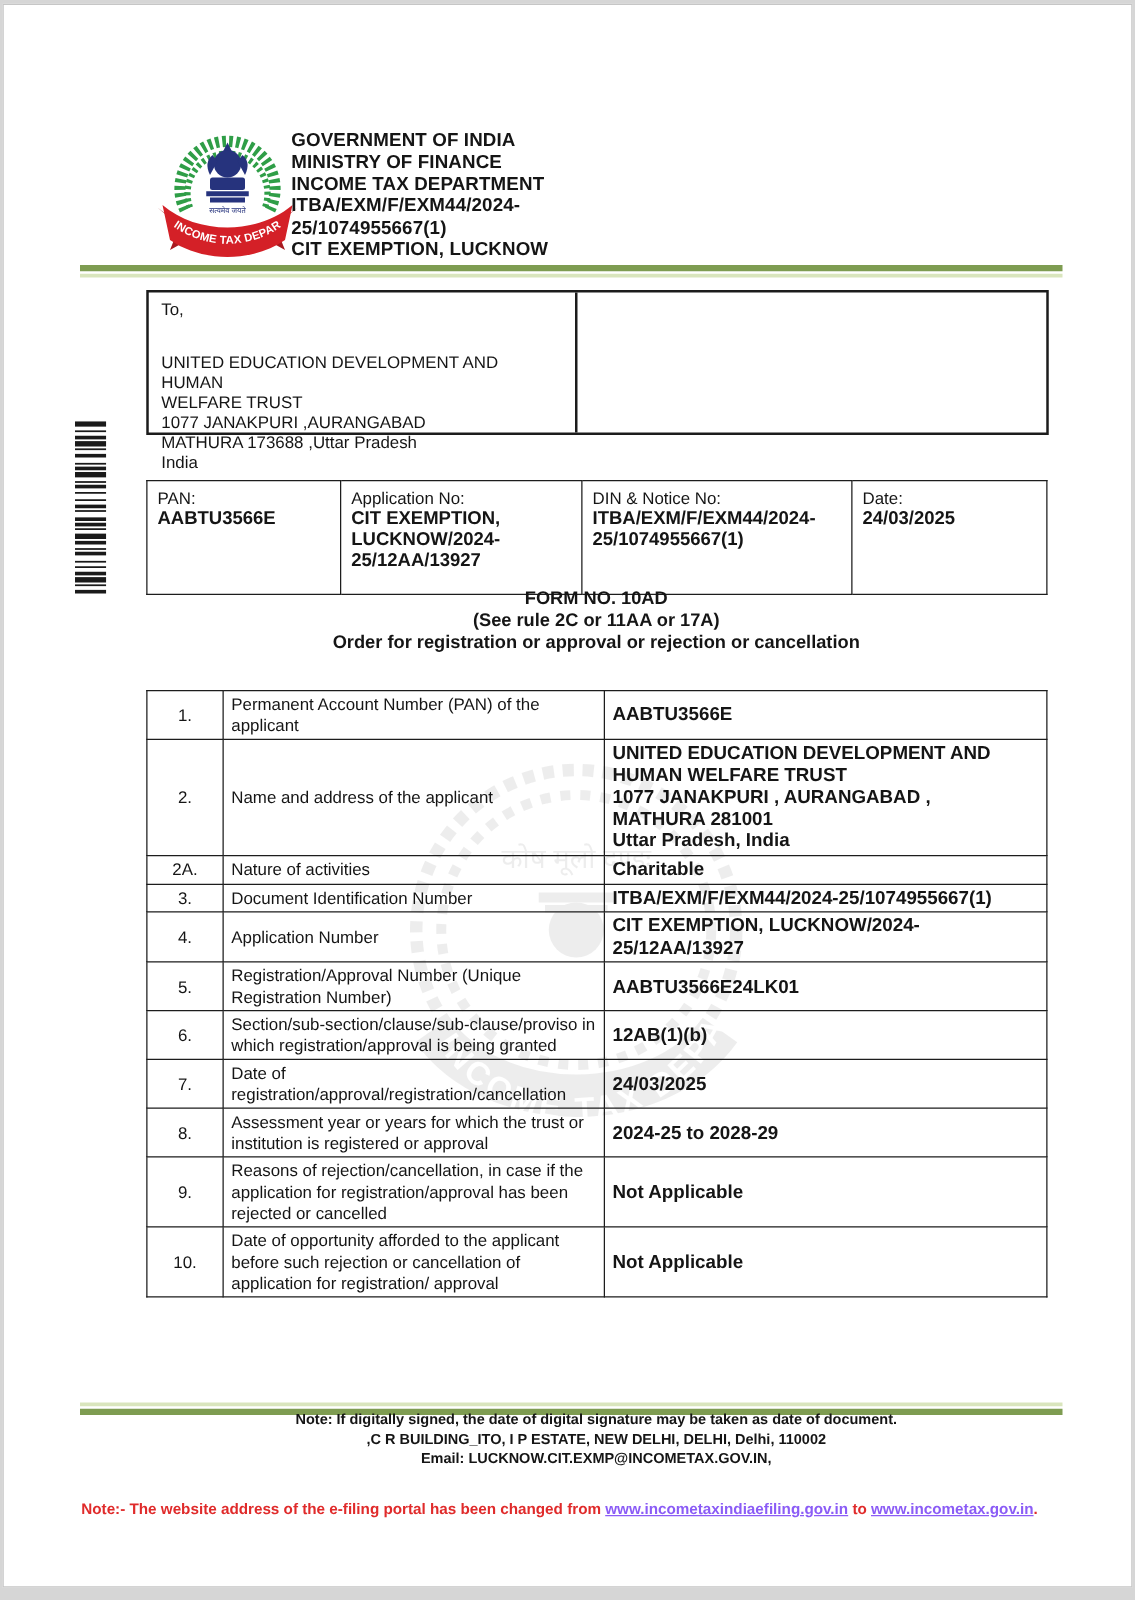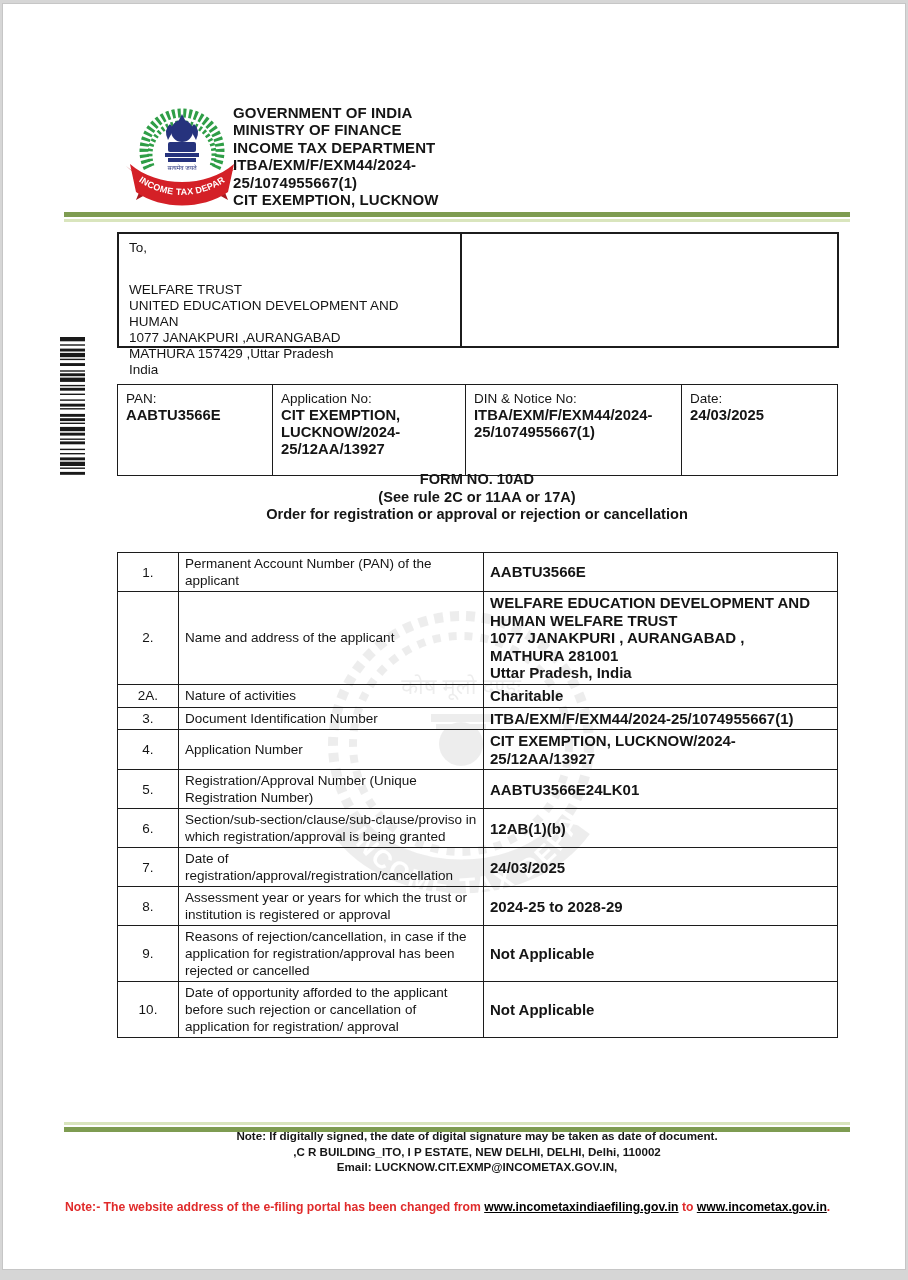--- a/index.html
+++ b/index.html
@@ -51,21 +51,21 @@
   .td-value{font-size:15px;font-weight:bold;line-height:17.6px;padding-left:8px;}
 
   
   .watermark{left:283px;top:570px;width:350px;height:360px;opacity:.17;pointer-events:none;}
 
   
   .footer-notes{left:114px;top:1113px;width:720px;text-align:center;margin-top:11px;}
   .footer-notes div{font-weight:bold;font-size:11.6px;line-height:15.5px;}
   .bottom-notes{left:62px;top:1195px;width:810px;}
   .note-red{font-weight:bold;font-size:12.2px;line-height:16px;color:#e02b2b;}
-  .note-link{color:#000000;text-decoration:underline;font-weight:bold;cursor:pointer;}
+  .note-link{color:#8b5cf6;text-decoration:underline;font-weight:bold;cursor:pointer;}
   .note-din{font-weight:bold;font-size:12.2px;line-height:16px;color:#151515;}
 </style>
 </head>
 <body>
 
 <div id="page">
   <div class="sheet">
 
     <div class="abs watermark">
       <svg width="350" height="360" viewBox="0 0 350 360">
@@ -134,24 +134,24 @@
     <div class="abs bar-wrap bar-top">
       <div class="bar-dark"></div>
         <div class="bar-light"></div>
     </div>
 
     <div class="abs addr-box">
       <div class="addr-divider"></div>
       <div class="addr-inner">
         <div class="addr-salutation">To,</div>
         <div id="addr-lines">
+            <div>UNITED EDUCATION DEVELOPMENT AND HUMAN</div>
             <div>WELFARE TRUST</div>
-            <div>UNITED EDUCATION DEVELOPMENT AND HUMAN</div>
             <div>1077 JANAKPURI ,AURANGABAD</div>
-            <div>MATHURA 157429 ,Uttar Pradesh</div>
+            <div>MATHURA 173688 ,Uttar Pradesh</div>
             <div>India</div>
           </div>
       </div>
     </div>
 
     <div class="abs barcode">
       <svg id="barcode-svg" width="25" height="163" viewBox="0 0 25 163">
           <rect x="0" y="0.0" width="25" height="4.3" fill="#1a1a1a"></rect>
           <rect x="0" y="7.3" width="25" height="1.4" fill="#1a1a1a"></rect>
           <rect x="0" y="11.6" width="25" height="2.9" fill="#1a1a1a"></rect>
@@ -235,21 +235,21 @@
               <td class="td-num">1.</td>
               <td class="td-label">Permanent Account Number (PAN) of the applicant</td>
               <td class="td-value">
                 <div>AABTU3566E</div>
               </td>
             </tr>
             <tr>
               <td class="td-num">2.</td>
               <td class="td-label">Name and address of the applicant</td>
               <td class="td-value">
-                <div>WELFARE EDUCATION DEVELOPMENT AND</div>
+                <div>UNITED EDUCATION DEVELOPMENT AND</div>
                 <div>HUMAN WELFARE TRUST</div>
                 <div>1077 JANAKPURI , AURANGABAD   ,</div>
                 <div>MATHURA 281001</div>
                 <div>Uttar Pradesh, India</div>
               </td>
             </tr>
             <tr>
               <td class="td-num">2A.</td>
               <td class="td-label">Nature of activities</td>
               <td class="td-value">

